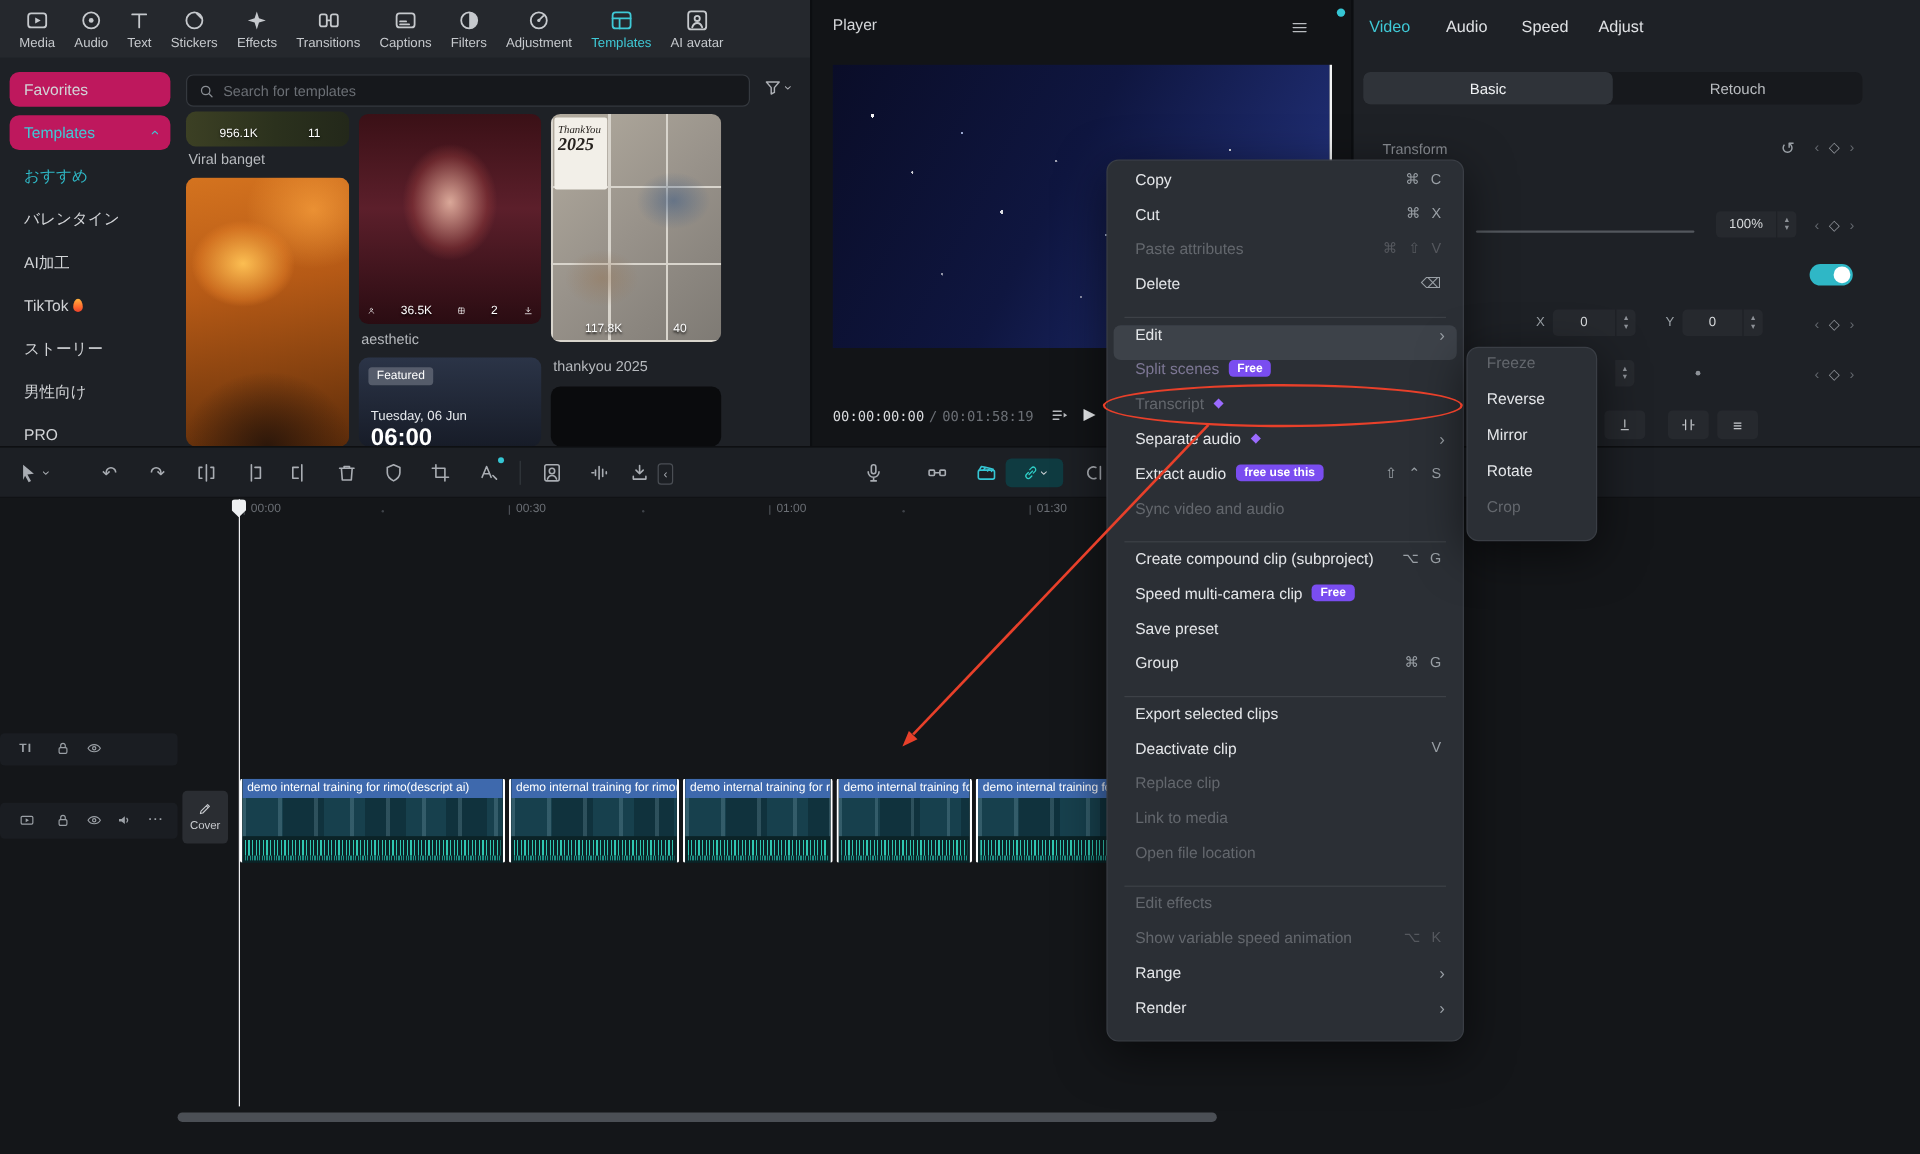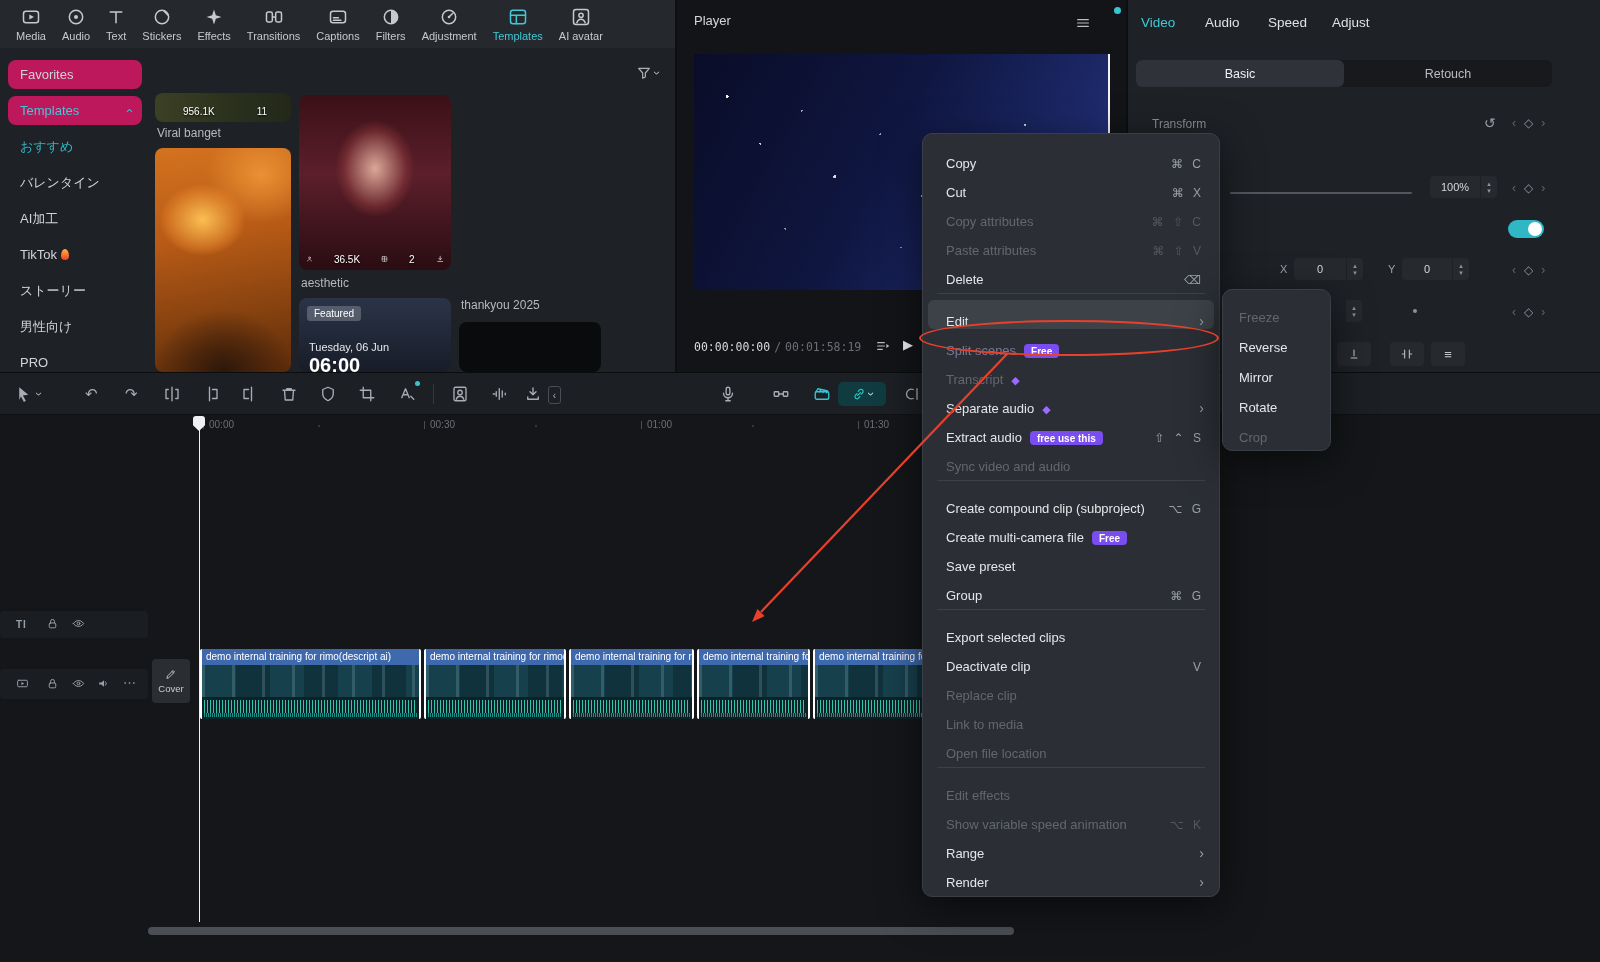--- a/index.html
+++ b/index.html
@@ -129,21 +129,21 @@
  repeating-linear-gradient(90deg,#17404d 0 34px,#10323d 34px 68px)}
 .cwave{height:22px;background:#0b2327;position:relative}
 .cwave::before{content:"";position:absolute;left:2px;right:2px;top:3px;height:13px;background:repeating-linear-gradient(90deg,#35e3c9 0 1px,transparent 1px 3px);opacity:.85}
 .cwave::after{content:"";position:absolute;left:2px;right:2px;top:16px;height:4px;background:repeating-linear-gradient(90deg,#1d8f84 0 1px,transparent 1px 2px)}
 .playline{position:absolute;left:199px;top:43px;width:1px;height:506px;background:#eef0f2}
 .playmark{position:absolute;left:193px;top:43px;width:12px;height:15px;background:#eef0f2;border-radius:3px;clip-path:polygon(0 0,100% 0,100% 62%,50% 100%,0 62%)}
 .hscroll{position:absolute;left:148px;top:554px;width:866px;height:8px;background:#4b4f55;border-radius:4px;cursor:pointer}
 
 
 .cmenu{position:absolute;left:922px;top:133px;width:298px;background:#2b2f35;border:1px solid #3a3e45;border-radius:10px;padding:8px 0 6px;box-shadow:0 10px 40px rgba(0,0,0,.55);z-index:40}
-.mi{height:29px;display:flex;align-items:flex-end;margin:0 5px;padding:0 10px 0 18px;border-radius:6px;font-size:13px;color:#e4e6e9;cursor:pointer}
+.mi{height:29px;display:flex;align-items:flex-start;margin:0 5px;padding:0 10px 0 18px;border-radius:6px;font-size:13px;color:#e4e6e9;cursor:pointer}
 .mi .lbl{white-space:nowrap}
 .mi .sc{margin-left:auto;color:#9aa0a6;font-size:12px;letter-spacing:3px;white-space:nowrap}
 .mi .sub{margin-left:auto;color:#9aa0a6;font-size:14px}
 .mi.dis{color:#63676d;cursor:default}
 .mi.dis .sc{color:#55585e}
 .mi.semi{color:#7d7795;cursor:default}
 .mi.hl{background:#3d4249}
 .badge{margin-left:8px;background:#7a4df0;color:#fff;font-size:10px;font-weight:bold;padding:1.5px 7px;border-radius:4px;white-space:nowrap}
 .gem{margin-left:8px;color:#9b6bff;font-size:11px}
 .mdiv{height:1px;background:#3d4147;margin:6px 14px}
@@ -408,20 +408,26 @@
           <span>ストーリー</span>
         </div>
       <div class="cat">
           <span>男性向け</span>
         </div>
       <div class="cat">
           <span>PRO</span>
         </div>
     </div>
 
+    <div class="search">
+      <svg class="i14" viewBox="0 0 24 24">
+          <use href="#i-search"></use>
+        </svg>
+      <input placeholder="Search for templates" style="">
+    </div>
     <div class="filterbtn">
       <svg class="i16" viewBox="0 0 24 24">
           <use href="#i-funnel"></use>
         </svg>
       <span class="cdn">›</span>
     </div>
 
     <div class="card card-viral">
       <div class="cstats">
         <svg class="i10" viewBox="0 0 24 24">
@@ -455,20 +461,39 @@
           </svg>
       </div>
     </div>
     <div class="ctitle" style="left:301px;top:276px">aesthetic</div>
     <div class="card card-feat">
       <span class="featbadge">Featured</span>
       <span class="featdate">Tuesday, 06 Jun</span>
       <span class="feattime">06:00</span>
     </div>
 
+    <div class="card card-tk">
+      <div class="tk-tile">
+        <span class="l1">ThankYou</span>
+        <span class="l2">2025</span>
+      </div>
+      <div class="cstats">
+        <svg class="i10" viewBox="0 0 24 24">
+            <use href="#i-person"></use>
+          </svg>
+          <span>117.8K</span>
+        <svg class="i10" viewBox="0 0 24 24">
+            <use href="#i-gridstat"></use>
+          </svg>
+          <span>40</span>
+        <svg class="i12 dl" viewBox="0 0 24 24">
+            <use href="#i-download"></use>
+          </svg>
+      </div>
+    </div>
     <div class="ctitle" style="left:461px;top:298px">thankyou 2025</div>
     <div class="card card-dark"></div>
   </section>
 
   <section class="player">
     <span class="ptitle">Player</span>
     <svg class="i16 hamb" viewBox="0 0 24 24">
         <use href="#i-hamb"></use>
       </svg>
     <span class="ndot"></span>
@@ -715,24 +740,20 @@
   <div class="cmenu">
     <div class="mi">
         <span class="lbl">Copy</span>
         <span class="sc">⌘ C</span>
       </div>
     <div class="mi">
         <span class="lbl">Cut</span>
         <span class="sc">⌘ X</span>
       </div>
     <div class="mi dis">
-        <span class="lbl">Copy attributes</span>
-        <span class="sc">⌘ ⇧ C</span>
-      </div>
-    <div class="mi dis">
         <span class="lbl">Paste attributes</span>
         <span class="sc">⌘ ⇧ V</span>
       </div>
     <div class="mi">
         <span class="lbl">Delete</span>
         <span class="sc">⌫</span>
       </div>
     <div class="mdiv"></div>
     <div class="mi hl">
         <span class="lbl">Edit</span>
@@ -758,21 +779,21 @@
       </div>
     <div class="mi dis">
         <span class="lbl">Sync video and audio</span>
       </div>
     <div class="mdiv"></div>
     <div class="mi">
         <span class="lbl">Create compound clip (subproject)</span>
         <span class="sc">⌥ G</span>
       </div>
     <div class="mi">
-        <span class="lbl">Create multi-camera file</span>
+        <span class="lbl">Speed multi-camera clip</span>
         <span class="badge">Free</span>
       </div>
     <div class="mi">
         <span class="lbl">Save preset</span>
       </div>
     <div class="mi">
         <span class="lbl">Group</span>
         <span class="sc">⌘ G</span>
       </div>
     <div class="mdiv"></div>

